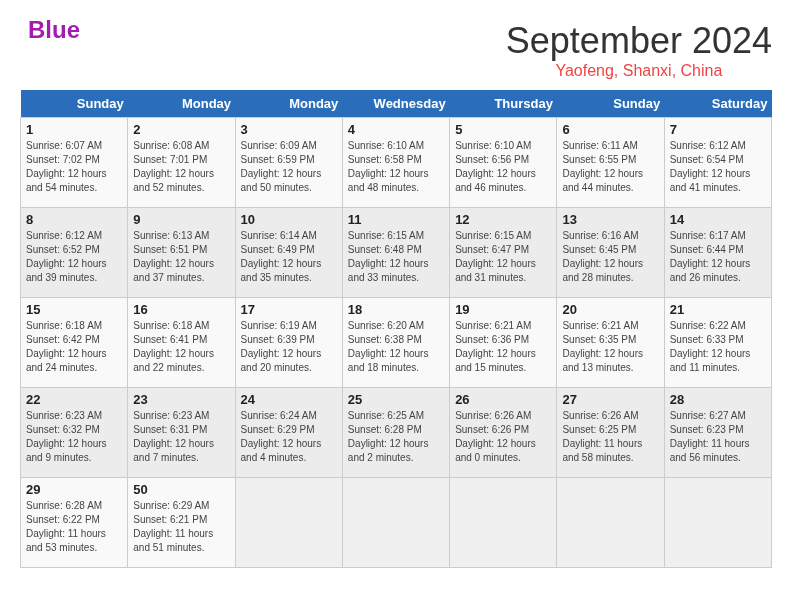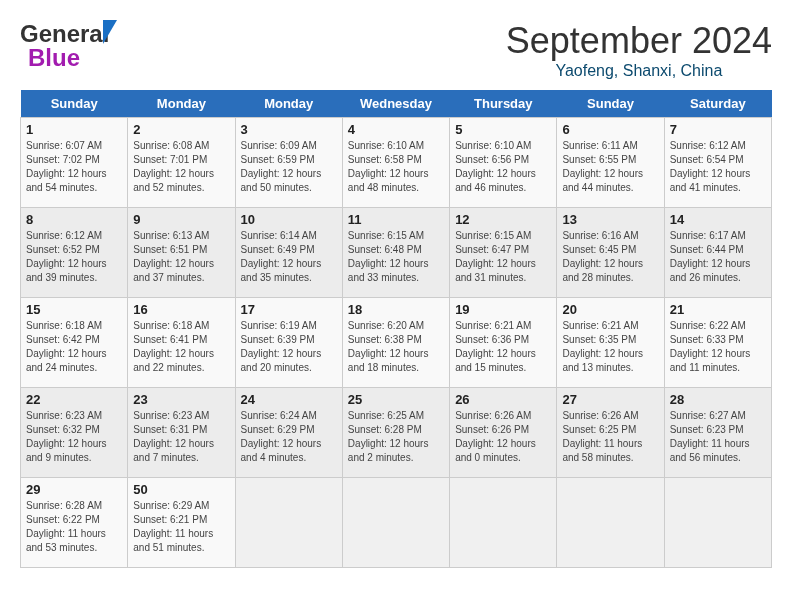--- a/index.html
+++ b/index.html
@@ -23,32 +23,32 @@
     .title-area {
       text-align: center;
     }
     .month-title {
       font-size: 36px;
       font-weight: normal;
       color: #333;
     }
     .location {
       font-size: 16px;
-      color: #0c4a6e;
+      color: #ef4444;
     }
     table {
       width: 100%;
       border-collapse: collapse;
       font-size: 11px;
     }
     thead th {
       background-color: #2a6ebb;
       color: white;
       padding: 6px 4px;
-      text-align: center;
+      text-align: right;
       font-size: 13px;
       font-weight: bold;
     }
     tbody td {
       border: 1px solid #ccc;
       padding: 4px 5px;
       vertical-align: top;
       width: 14.28%;
       min-height: 80px;
       height: 90px;
@@ -73,26 +73,20 @@
     }
     .empty-cell {
       background-color: #f0f0f0 !important;
     }
   </style>
 </head>
 <body>
 
 <div class="header">
   <div class="logo-container">
-    <div style="display:flex; align-items:center;">
-      <div style="position:relative; margin-right:4px;">
-        <span style="font-size:24px; font-weight:bold; color:#333;">General</span>
-        <div style="position:absolute; right:-8px; top:0; width:0; height:0; border-left:0px solid transparent; border-right:14px solid transparent; border-top:24px solid #1a6fc4;"></div>
-      </div>
-    </div>
     <div style="display:flex; align-items:center; margin-top:-4px; margin-left:8px;">
       <span style="font-size:24px; font-weight:bold; color:#a21caf;">Blue</span>
     </div>
   </div>
   <div class="title-area">
     <div class="month-title">September 2024</div>
     <div class="location">Yaofeng, Shanxi, China</div>
   </div>
 </div>
 

